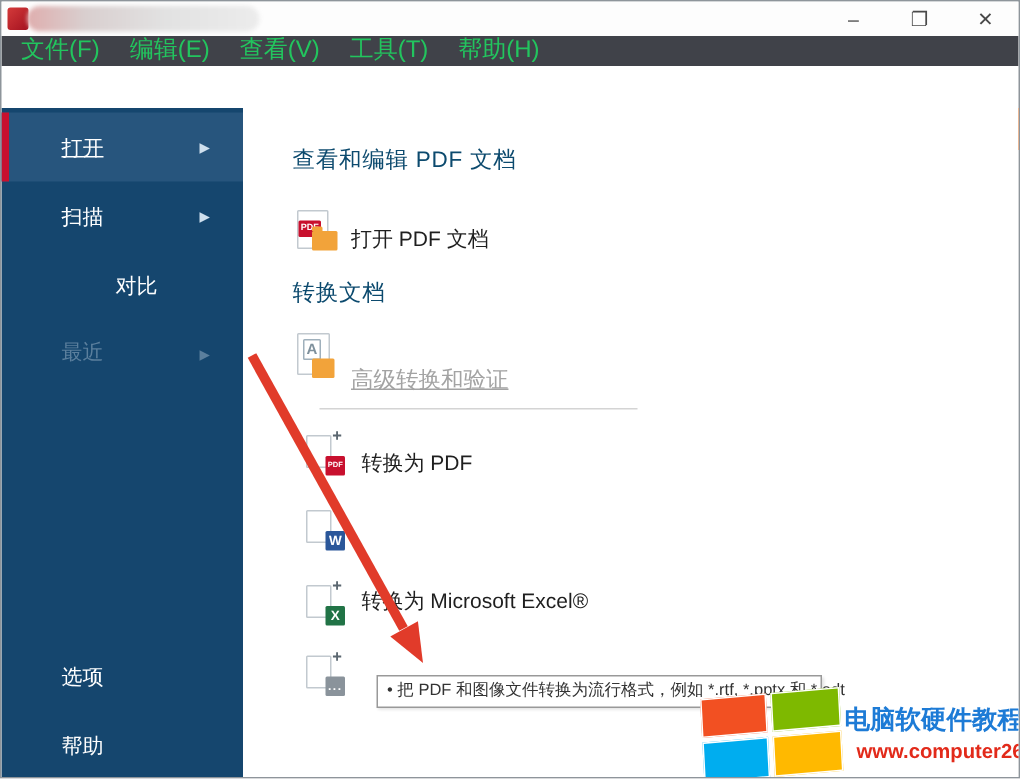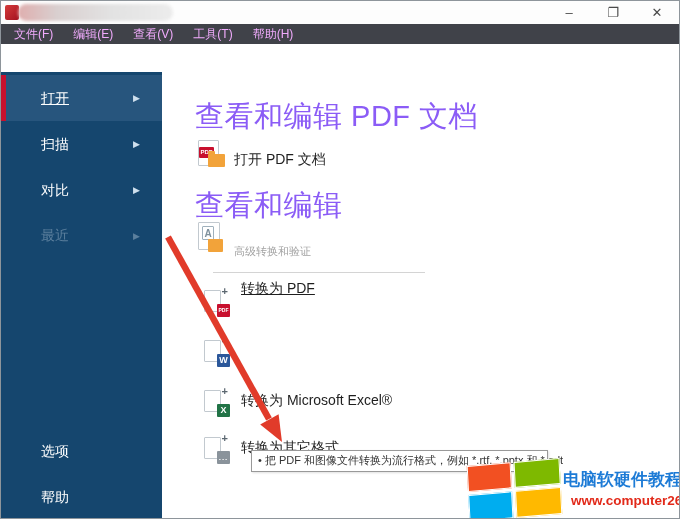--- a/index.html
+++ b/index.html
@@ -14,46 +14,46 @@
   .redacted { position:absolute; left:17px; top:3px; width:155px; height:17px; border-radius:9px;
               background:linear-gradient(90deg,#dfaeae,#d9cfcf 25%,#e2e2e2 60%,#ececec);
               filter:blur(1.5px); }
   .win-controls { position:absolute; right:0; top:0; height:23px; display:flex; align-items:center; }
   .win-btn { width:44px; text-align:center; font-size:13px; color:#4a4a4a; line-height:23px;
              cursor:default; }
 
   
   .menubar { position:absolute; left:0; top:23px; width:100%; height:20px; background:#404249;
              display:flex; align-items:center; padding-left:3px; }
-  .menu-item { color:#f0abfc; font-size:12px; padding:0 10px; line-height:20px; }
+  .menu-item { color:#22c55e; font-size:16px; padding:0 10px; line-height:20px; }
 
   
   .tabbar { position:absolute; left:12px; top:43px; width:100%; height:28px; background:#f97316;margin-top:28px; }
   .tab-newtask { position:absolute; left:28px; top:5px; font-size:13.5px; color:#1c1c1c; }
 
   
   .sidebar { position:absolute; left:0; top:71px; width:161px; height:448px; background:#15466e; }
   .side-item { position:absolute; left:0; width:161px; height:46px; line-height:46px;
                color:#fff; font-size:14px; padding-left:40px; }
   .side-item .arrow { position:absolute; right:22px; top:0; font-size:9px; line-height:46px;
                       color:#cfe0ee; }
   .side-item.selected { background:#27557d; }
   .side-item.selected::before { content:""; position:absolute; left:0; top:0; width:5px;
                                 height:46px; background:#c8102e; }
   .side-item.disabled { color:#5b7f9d; }
   .side-item.disabled .arrow { color:#5b7f9d; }
 
   
   .content { position:absolute; left:161px; top:71px; right:0; bottom:0; background:#fff; }
-  .h-big { position:absolute; font-size:29px; color:#8b5cf6; font-weight:400; letter-spacing:.5px; }
+  .h-big { position:absolute; font-size:15px; color:#0c4a6e; font-weight:400; letter-spacing:.5px; }
   .h1 { left:33px; top:25px; }
   .h2 { left:33px; top:114px; }
   .link-blue { color:#2e80c4; }
   .row-label { position:absolute; font-size:14px; color:#1f1f1f; }
-  .sub-label { position:absolute; font-size:11px; color:#a3a3a3; }
+  .sub-label { position:absolute; font-size:15px; color:#a3a3a3;text-decoration:underline; }
   .divider { position:absolute; left:51px; top:200px; width:212px; height:1px; background:#d4d4d4; }
 
   
   .icon-openpdf { position:absolute; left:36px; top:68px; width:30px; height:32px; }
   .icon-openpdf .page { position:absolute; left:0; top:0; width:21px; height:26px; background:#fff;
                         border:1px solid #c2c9cf; border-radius:1px; }
   .icon-openpdf .pdfbadge { position:absolute; left:1px; top:7px; width:15px; height:11px;
                             background:#c8102e; color:#fff; font-size:6px; font-weight:bold;
                             text-align:center; line-height:11px; border-radius:1px; }
   .icon-openpdf .folder { position:absolute; left:10px; top:14px; width:17px; height:13px;
@@ -133,21 +133,21 @@
 
   <div class="sidebar">
     <div class="side-item selected" style="top:3px;text-decoration:underline;">
       <span>打开</span>
       <span class="arrow">▶</span>
     </div>
     <div class="side-item" style="top:49px;">
       <span>扫描</span>
       <span class="arrow">▶</span>
     </div>
-    <div class="side-item" style="top:95px;">
+    <div class="side-item" style="top:95px;margin-left:36px;">
       <span>对比</span>
       <span class="arrow">▶</span>
     </div>
     <div class="side-item disabled" style="top:141px;font-family:Liberation Serif, serif;">
       <span>最近</span>
       <span class="arrow">▶</span>
     </div>
     <div class="side-item" style="top:356px;">
       <span>选项</span>
     </div>
@@ -160,57 +160,56 @@
 
     <div class="h-big h1">查看和编辑 PDF 文档</div>
 
     <div class="icon-openpdf">
       <div class="page"></div>
       <div class="pdfbadge">PDF</div>
       <div class="folder"></div>
     </div>
     <div class="row-label link-blue" style="left:72px; top:79px;">打开 PDF 文档</div>
 
-    <div class="h-big h2">查看和编辑</div>
+    <div class="h-big h2">转换文档</div>
 
     <div class="icon-ocr">
       <div class="page"></div>
       <div class="a-box">A</div>
       <div class="folder"></div>
     </div>
     <div class="sub-label" style="left:72px; top:172px;">高级转换和验证</div>
 
     <div class="divider"></div>
 
     <div class="icon-doc" style="top:216px;">
       <div class="page"></div>
       <div class="plus">+</div>
       <div class="badge badge-pdf">PDF</div>
     </div>
-    <div class="row-label" style="left:79px; top:208px;text-decoration:underline;">转换为 PDF</div>
+    <div class="row-label" style="left:79px; top:228px;">转换为 PDF</div>
 
     <div class="icon-doc" style="top:266px;">
       <div class="page"></div>
       <div class="plus">+</div>
       <div class="badge badge-word">W</div>
     </div>
 
     <div class="icon-doc" style="top:316px;">
       <div class="page"></div>
       <div class="plus">+</div>
       <div class="badge badge-excel">X</div>
     </div>
     <div class="row-label" style="left:79px; top:320px;">转换为 Microsoft Excel®</div>
 
     <div class="icon-doc" style="top:363px;">
       <div class="page"></div>
       <div class="plus">+</div>
       <div class="badge badge-other">...</div>
     </div>
-    <div class="row-label link-blue" style="left:79px; top:367px;">转换为其它格式</div>
 
     <div class="tooltip">
       <div>• 把 PDF 和图像文件转换为流行格式，例如 *.rtf, *.pptx 和 *.odt</div>
     </div>
   </div>
 
   <svg class="arrow-svg" viewBox="0 0 680 519">
     <line x1="167" y1="236" x2="268" y2="418" stroke="#e13b2a" stroke-width="6.5"></line>
     <polygon points="281,441 259.2,423.4 277.6,413.2" fill="#e13b2a"></polygon>
   </svg>

